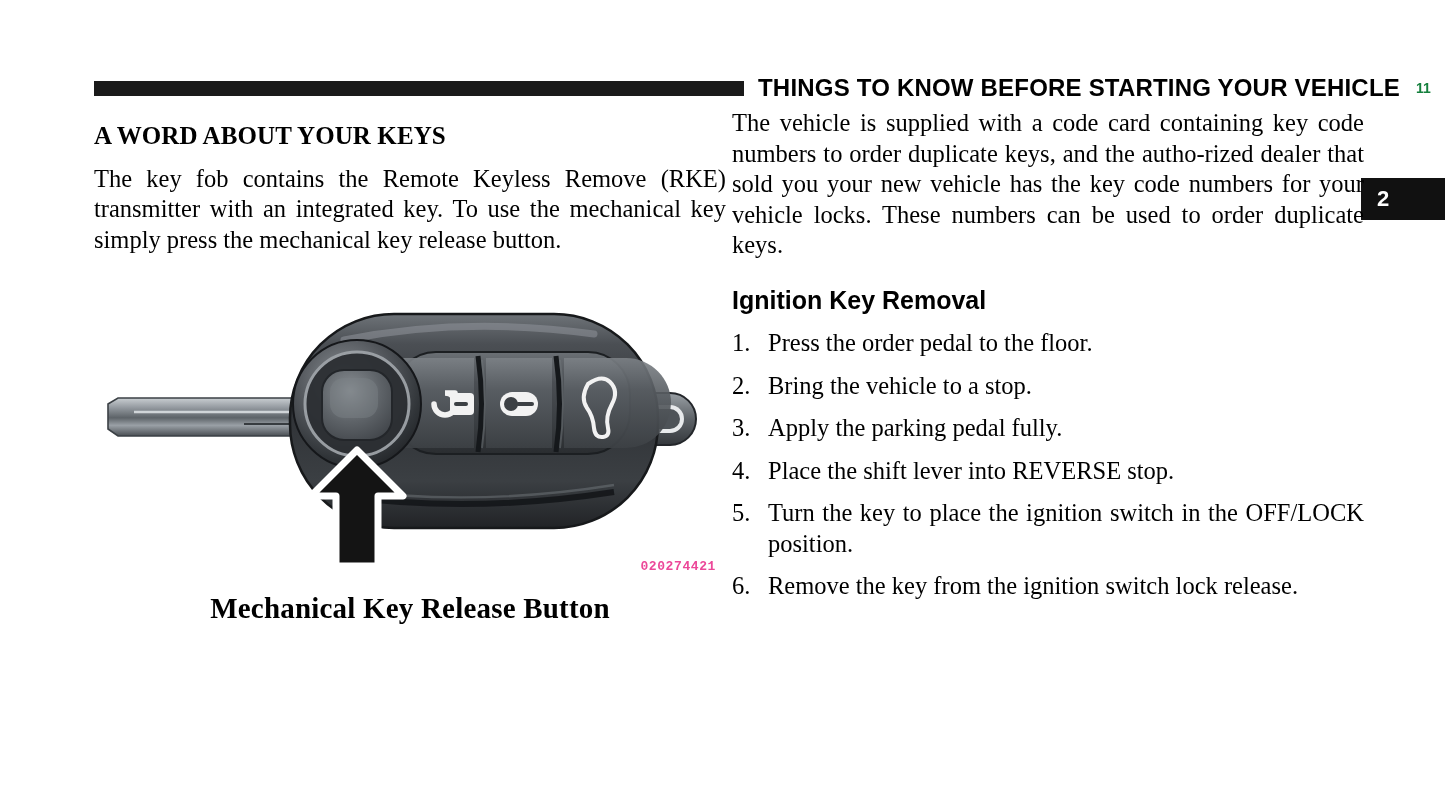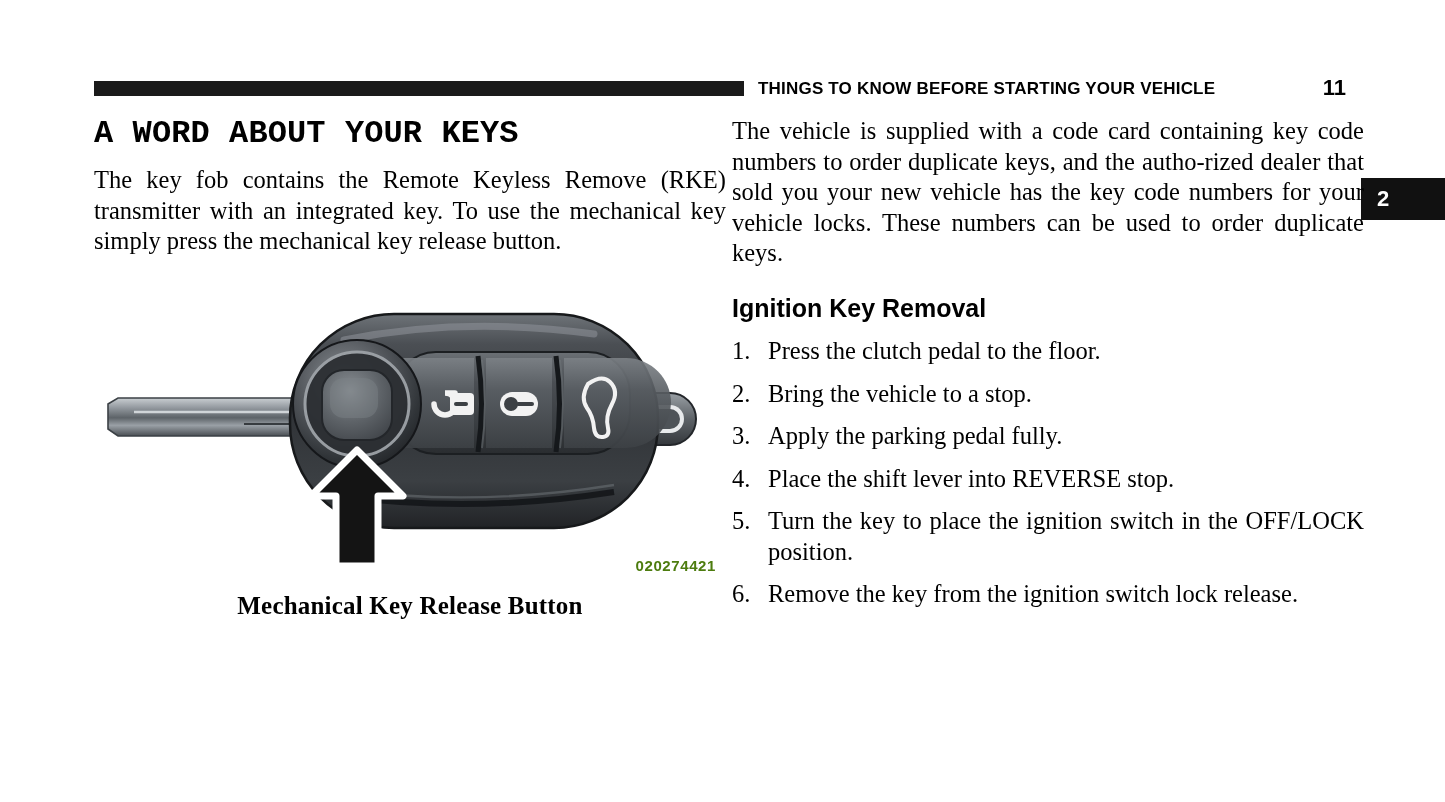--- a/index.html
+++ b/index.html
@@ -31,34 +31,34 @@
     flex: 0 0 auto;
     width: 650px;
     height: 15px;
     background: #1a1a1a;
   }
   .header-title {
     flex: 1 1 auto;
     margin-left: 14px;
     font-family: "Liberation Sans", "DejaVu Sans", sans-serif;
     font-weight: bold;
-    font-size: 17px;
+    font-size: 24px;
     letter-spacing: 0.2px;
     line-height: 1;
     white-space: nowrap;
     color: #000;
   }
   .header-pageno {
     flex: 0 0 auto;
     font-family: "Liberation Sans", "DejaVu Sans", sans-serif;
     font-weight: bold;
-    font-size: 22px;
+    font-size: 14px;
     line-height: 1;
     padding-left: 16px;
-    color: #000000;
+    color: #15803d;
   }
 
   
   .chapter-tab {
     position: absolute;
     right: 0;
     top: 178px;
     width: 84px;
     height: 42px;
     background: #111111;
@@ -75,36 +75,36 @@
   
   .col {
     position: absolute;
     top: 108px;
     width: 632px;
   }
   .col-left  { left: 94px; }
   .col-right { left: 732px; }
 
   h2.section-title {
-    margin: 8px 0 14px 0;
-    font-family: Liberation Mono, monospace;
-    font-weight: bold;
-    font-size: 32px;
+    margin: 14px 0 14px 0;
+    font-family: Liberation Serif, serif;
+    font-weight: bold;
+    font-size: 25px;
     line-height: 1.1;
     letter-spacing: 0.1px;
   }
   h3.sub-title {
     margin: 26px 0 14px 0;
     font-family: "Liberation Sans", "DejaVu Sans", sans-serif;
     font-weight: bold;
     font-size: 25px;
     line-height: 1.1;
   }
   p.body-text {
-    margin: 8px 0 12px 0;
+    margin: 0 0 12px 0;
     font-size: 24.5px;
     line-height: 30.5px;
     text-align: justify;
     text-justify: inter-word;
     hyphens: manual;
   }
   p.body-text.last { margin-bottom: 0; }
 
   
   ol.steps {
@@ -139,32 +139,32 @@
   }
   .fig-stage {
     position: relative;
     width: 632px;
     height: 278px;
   }
   .fig-code {
     position: absolute;
     right: 10px;
     bottom: 4px;
-    font-family: Liberation Sans, sans-serif;
-    font-weight: bold;
-    font-size: 15px;
+    font-family: Liberation Mono, monospace;
+    font-weight: bold;
+    font-size: 13px;
     letter-spacing: 0.6px;
-    color: #4d7c0f;
+    color: #ec4899;
   }
   .fig-caption {
     margin-top: 14px;
     text-align: center;
     font-family: "Liberation Serif", "DejaVu Serif", serif;
     font-weight: bold;
-    font-size: 25px;
+    font-size: 29px;
     letter-spacing: 0.2px;
   }
   .fig-svg { display: block; }
 </style>
 </head>
 <body>
 
 <div class="page-header">
   <div class="header-rule"></div>
   <div class="header-title">THINGS TO KNOW BEFORE STARTING YOUR VEHICLE</div>
@@ -297,21 +297,21 @@
   </div>
   <div class="fig-caption">Mechanical Key Release Button</div>
 </div>
 
 <div class="col col-right">
   <p class="body-text">The vehicle is supplied with a code card containing key code numbers to order duplicate keys, and the autho-rized dealer that sold you your new vehicle has the key code numbers for your vehicle locks. These numbers can be used to order duplicate keys.</p>
   <h3 class="sub-title">Ignition Key Removal</h3>
   <ol class="steps">
     <li>
       <span class="num">1.</span>
-      <span class="txt">Press the clutch pedal to the floor.</span>
+      <span class="txt">Press the order pedal to the floor.</span>
     </li>
     <li>
       <span class="num">2.</span>
       <span class="txt">Bring the vehicle to a stop.</span>
     </li>
     <li>
       <span class="num">3.</span>
       <span class="txt">Apply the parking pedal fully.</span>
     </li>
     <li>

